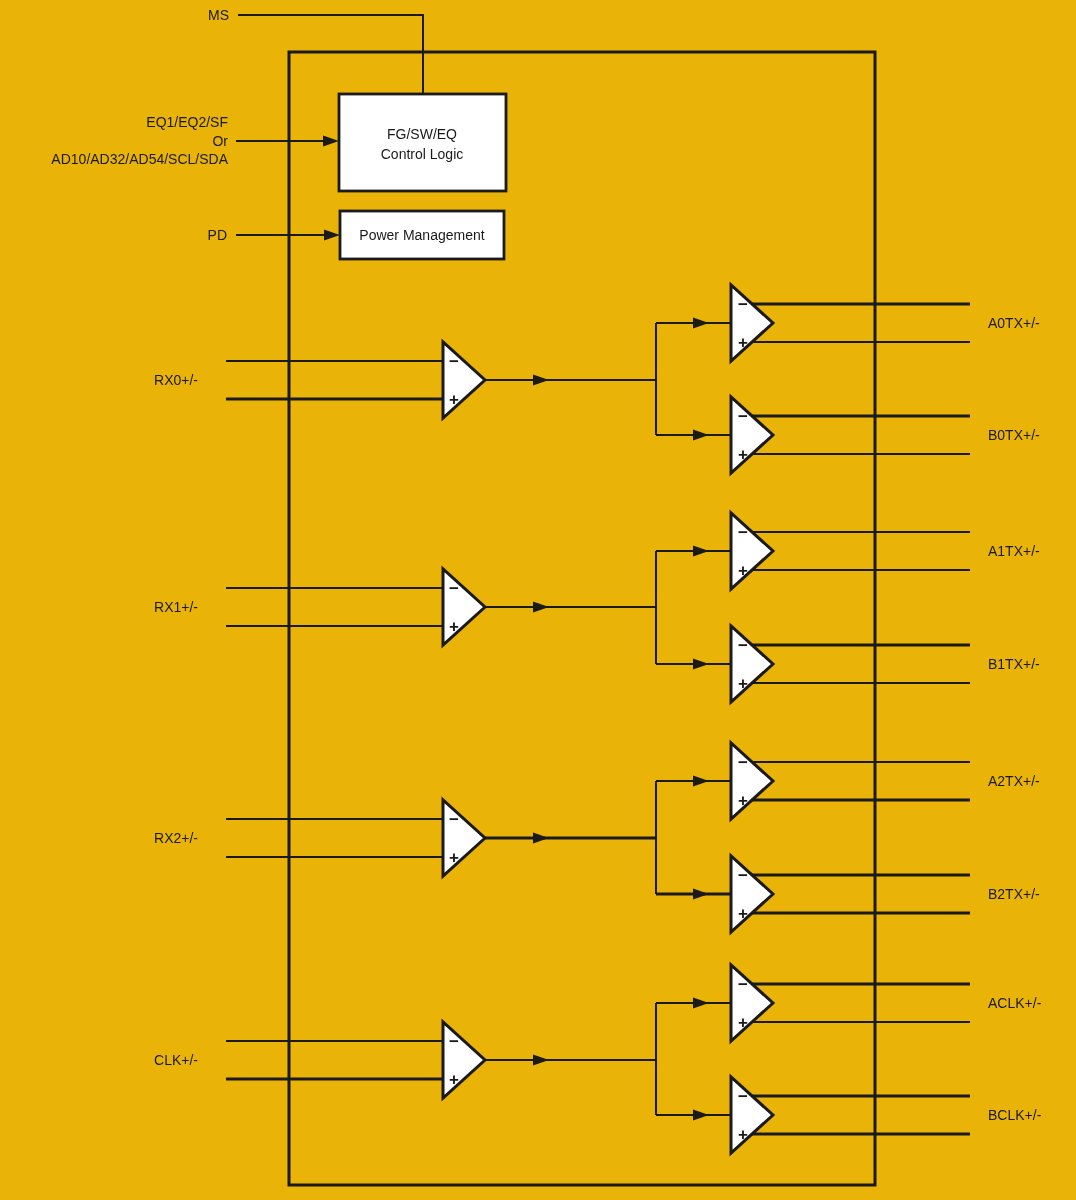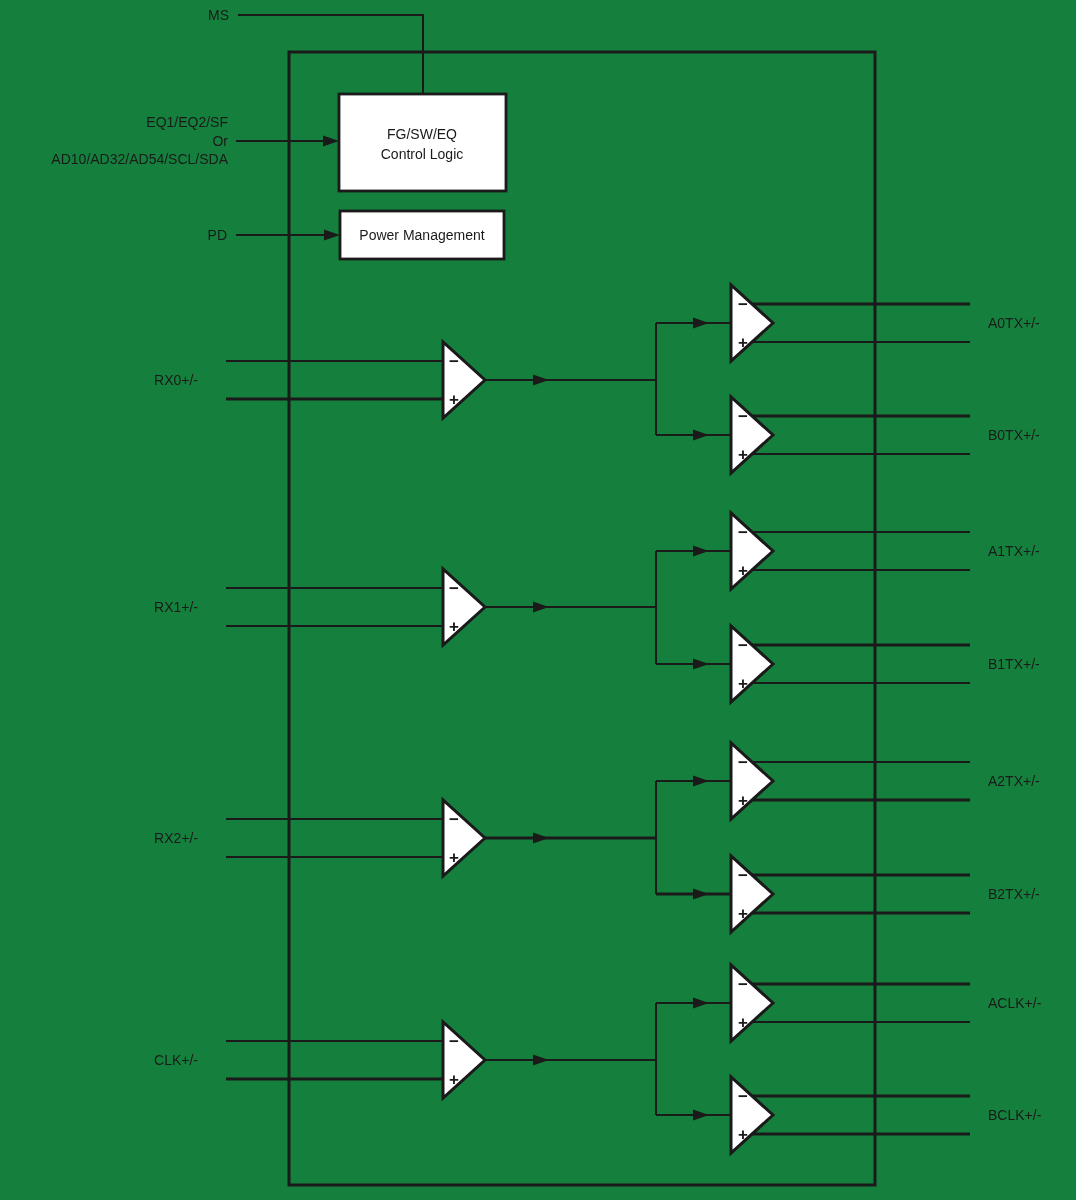--- a/index.html
+++ b/index.html
@@ -1,16 +1,16 @@
 <!DOCTYPE html>
 <html><head>
 <meta charset="utf-8">
 <style>
   html,body{margin:0;padding:0;background:#ffffff;}
-  .canvas{position:relative;width:1076px;height:1200px;background:#15803d;overflow:hidden;}
+  .canvas{position:relative;width:1076px;height:1200px;background:#eab308;overflow:hidden;}
   svg{position:absolute;left:0;top:0;}
   svg text{font-family:"Liberation Sans","DejaVu Sans",sans-serif;fill:#1a1a1a;}
   .lbl{font-size:14px;}
   .boxlbl{font-size:14px;}
   .sign{font-size:17px;font-weight:bold;}
   .ln{stroke:#1a1a1a;stroke-width:2;fill:none;}
   .lnT{stroke:#1a1a1a;stroke-width:3.2;fill:none;}
   .tri{fill:#ffffff;stroke:#1a1a1a;stroke-width:3;stroke-linejoin:miter;}
   .box{fill:#ffffff;stroke:#1a1a1a;stroke-width:2.8;}
   .outer{fill:none;stroke:#1a1a1a;stroke-width:3;}

